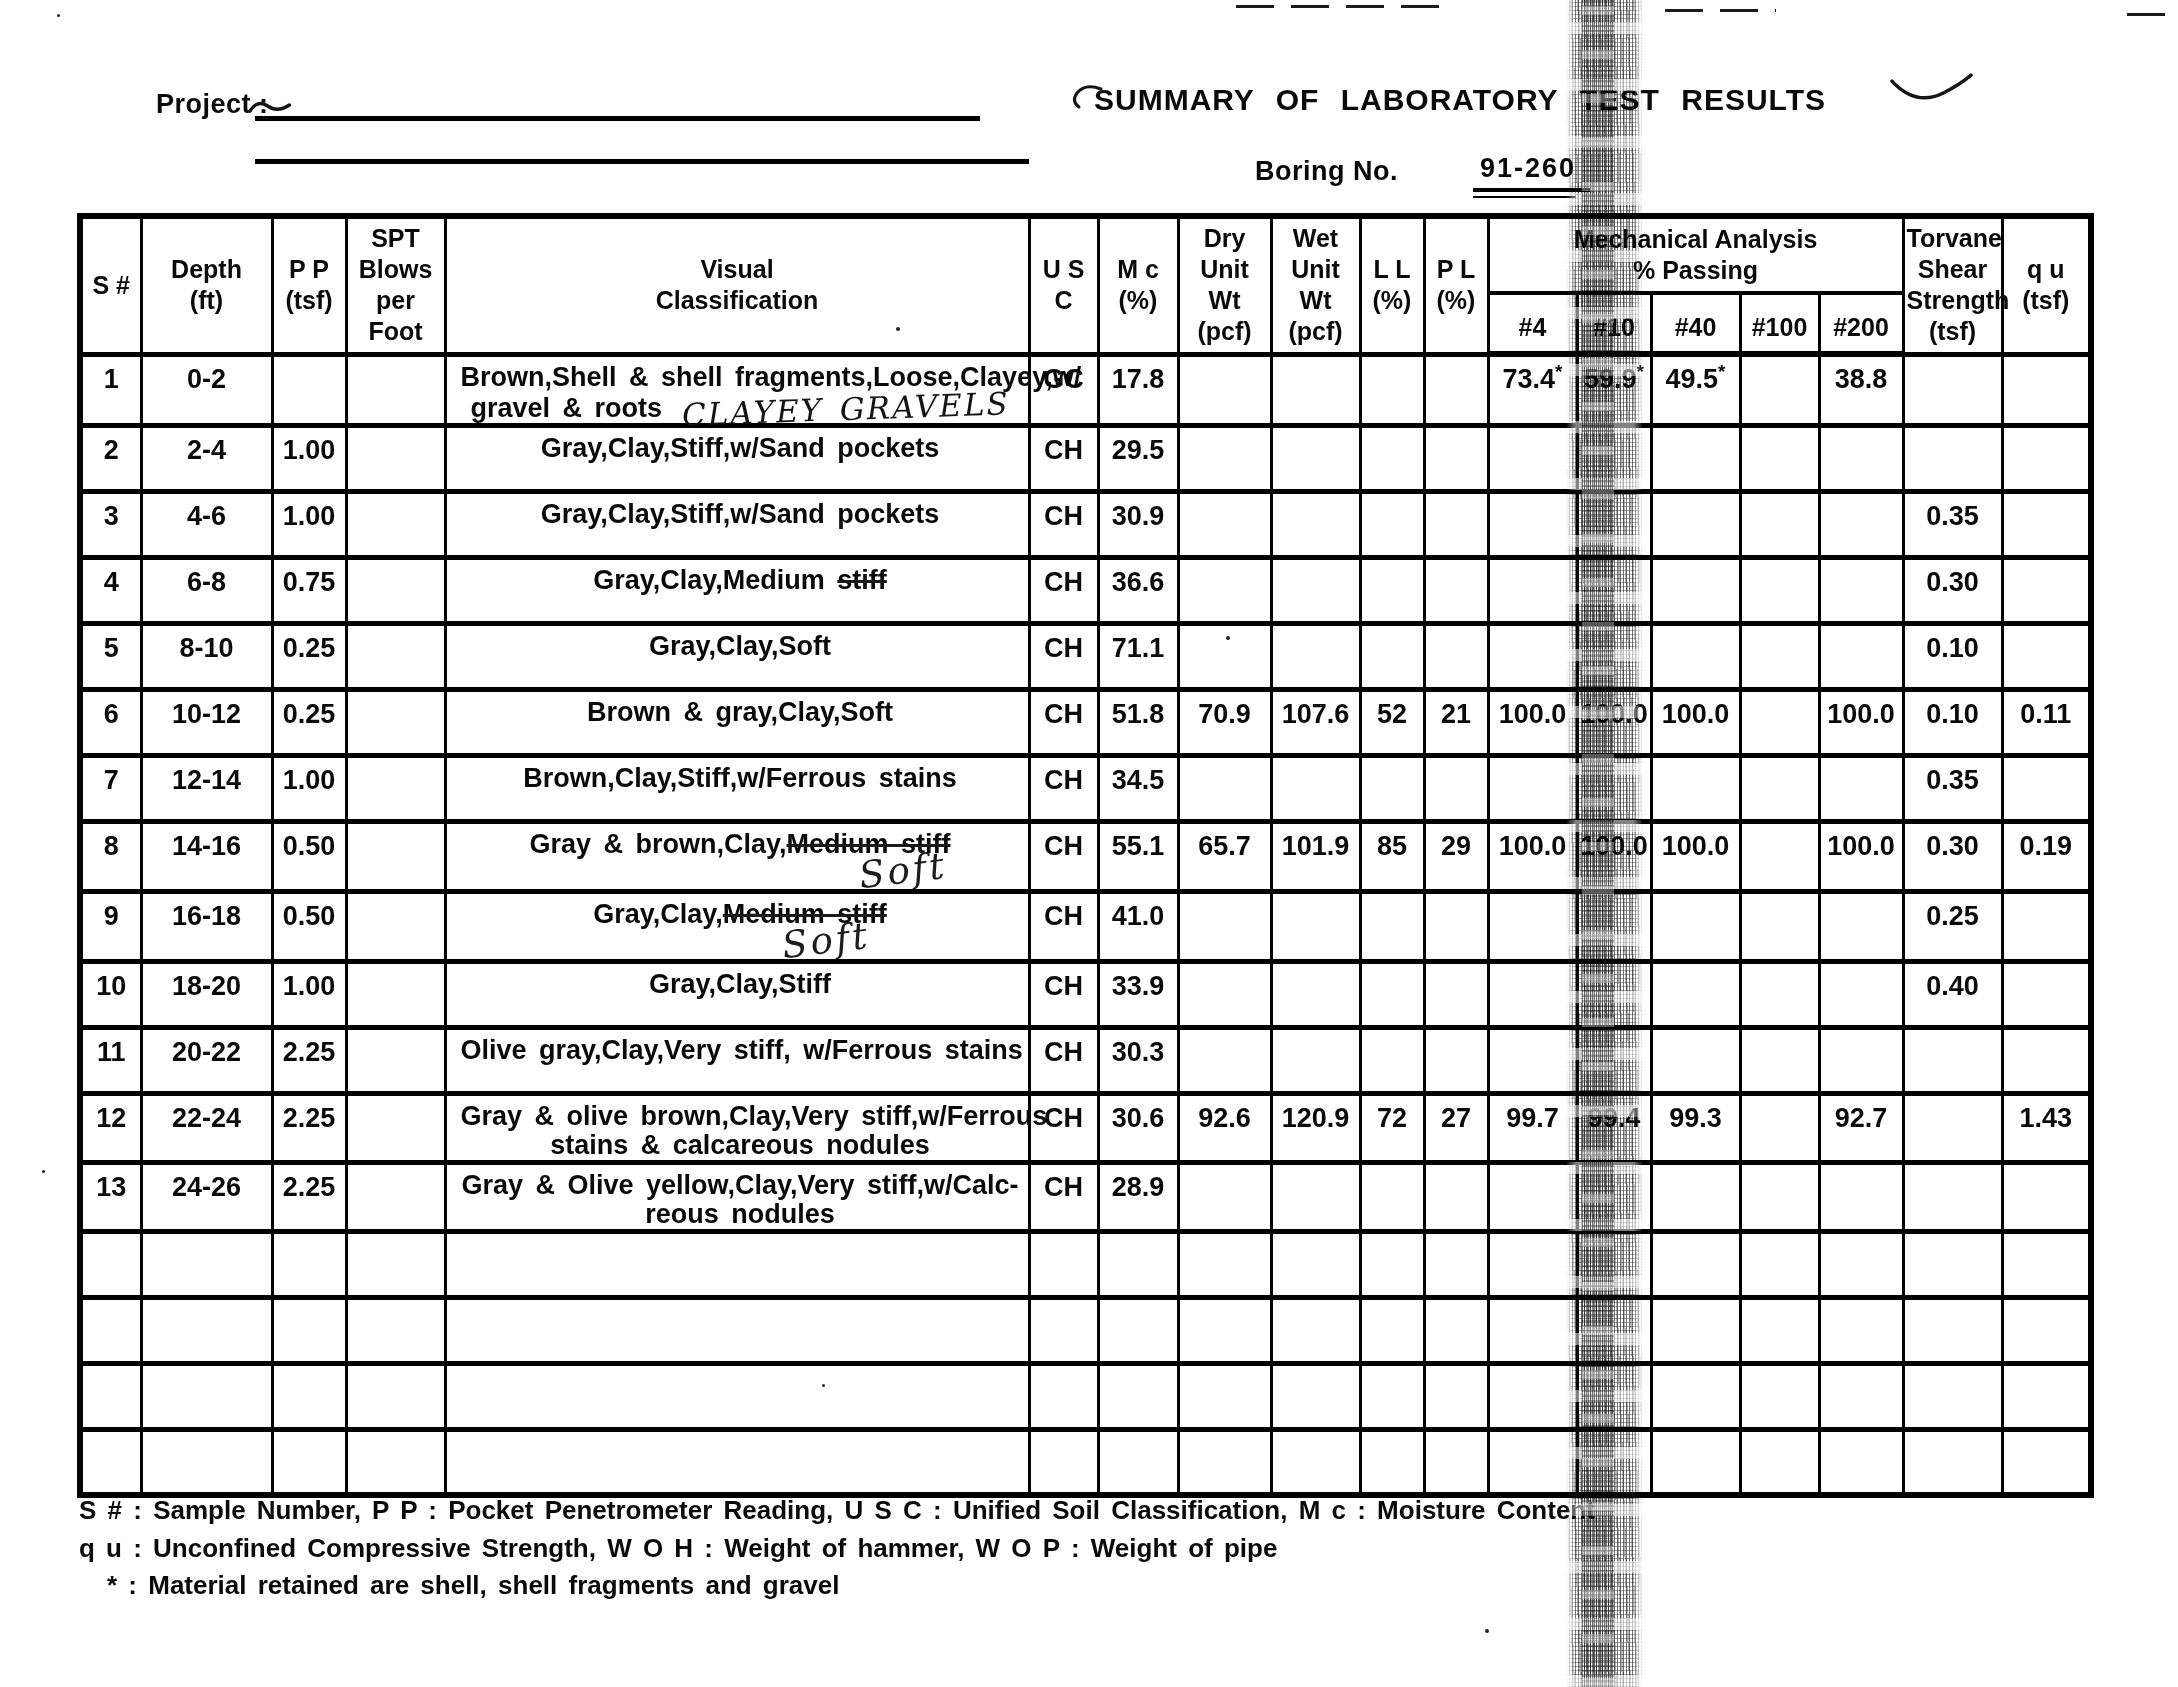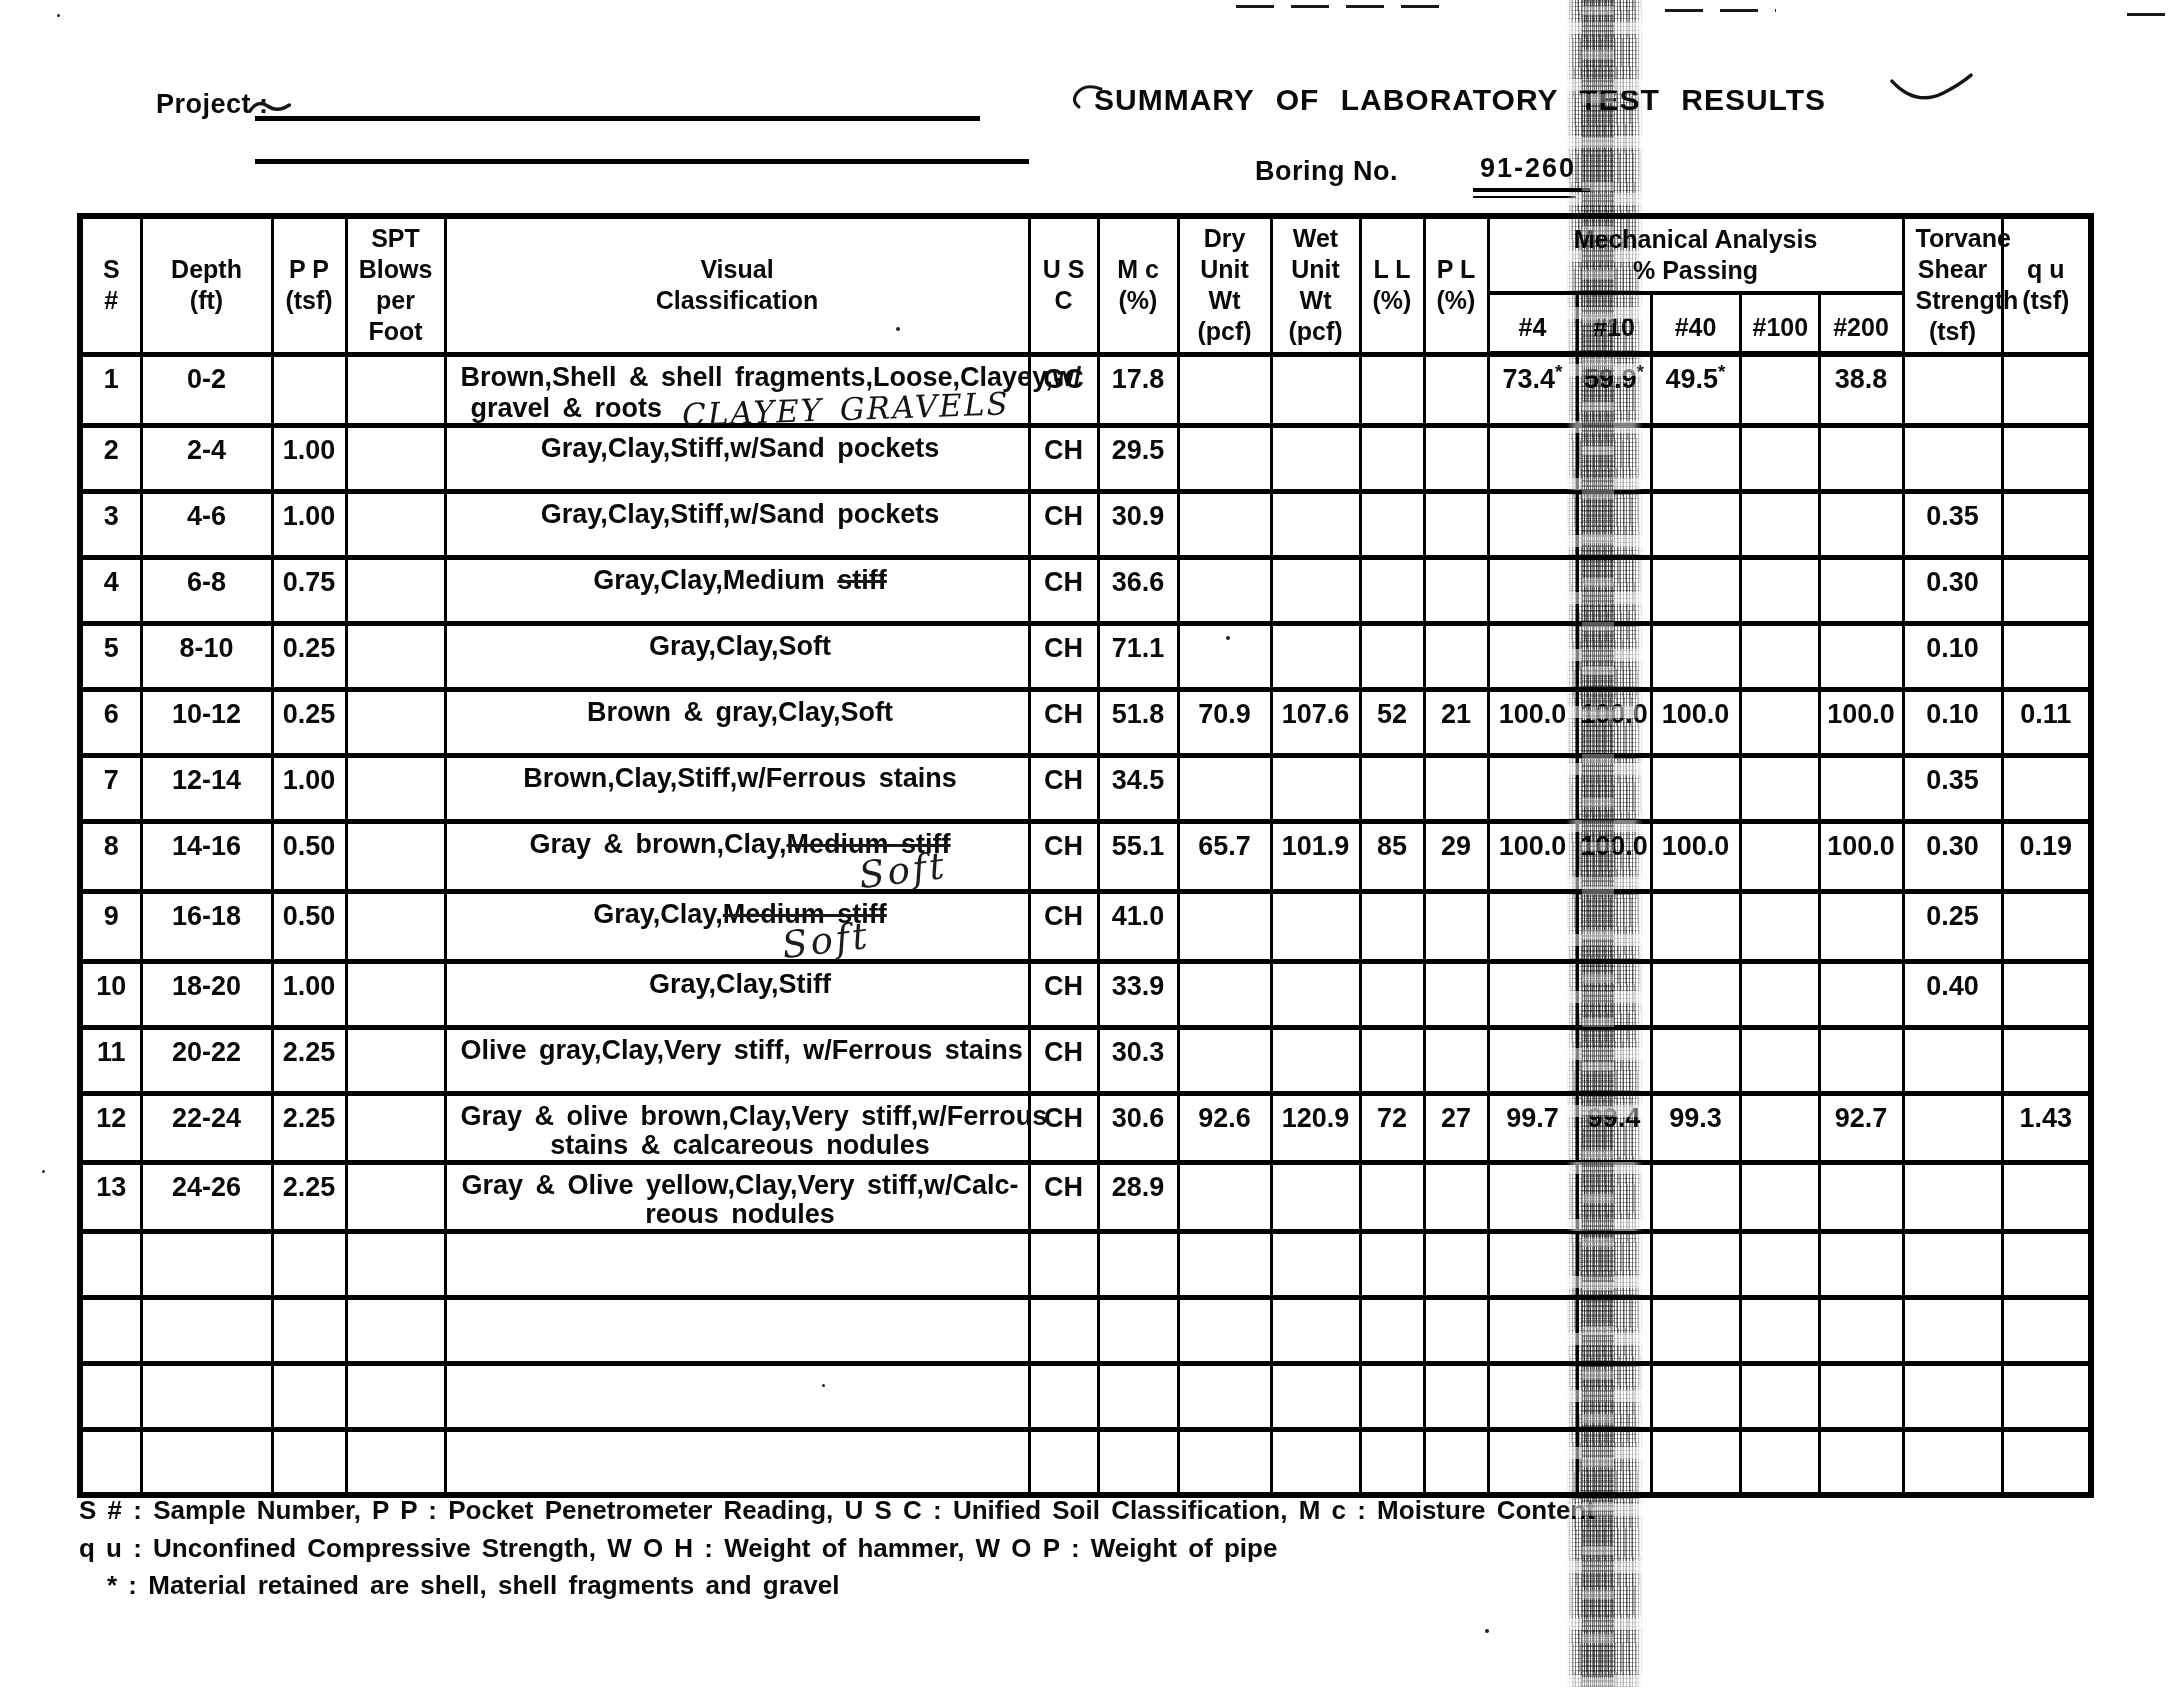--- a/index.html
+++ b/index.html
@@ -10,21 +10,21 @@
   .proj-line{font-weight:700;font-size:26px;word-spacing:5px;white-space:nowrap;}
   .title{font-weight:700;font-size:30px;letter-spacing:1px;word-spacing:12px;white-space:nowrap;}
   .rule{background:#000;}
   .dashes{background:repeating-linear-gradient(90deg,#1a1a1a 0 38px,transparent 38px 55px);}
   .speck{position:absolute;background:#222;border-radius:50%;}
 
   
   .tbl-wrap{position:absolute;left:77px;top:213px;}
   table{border-collapse:collapse;table-layout:fixed;width:2014px;border:6px solid #000;background:#fff;}
   th,td{border:3px solid #000;overflow:visible;}
-  thead th{font-weight:700;font-size:25px;line-height:31px;text-align:center;vertical-align:middle;padding:0 11px;}
+  thead th{font-weight:700;font-size:25px;line-height:31px;text-align:center;vertical-align:middle;padding:0 2px;}
   thead tr.sub th{vertical-align:bottom;padding-bottom:8px;}
   thead tr.sub th{border-bottom-width:6px;}
   th.mech{border-bottom-width:4px;}
   tbody td{border-top-width:5px;font-weight:700;font-size:27px;text-align:center;vertical-align:top;padding-top:7px;}
   tbody tr{height:66px;}
   tr.h1{height:77px;} tr.sub{height:61px;}
   td.c-visual{text-align:center;padding:6px 8px 0 14px;word-spacing:5px;}
   .vline{line-height:29px;white-space:nowrap;}
   .strike{text-decoration:line-through;text-decoration-thickness:3px;text-decoration-color:#1a1a1a;}
   .hand{font-family:"DejaVu Serif",serif;font-style:italic;font-weight:400;font-size:37px;

